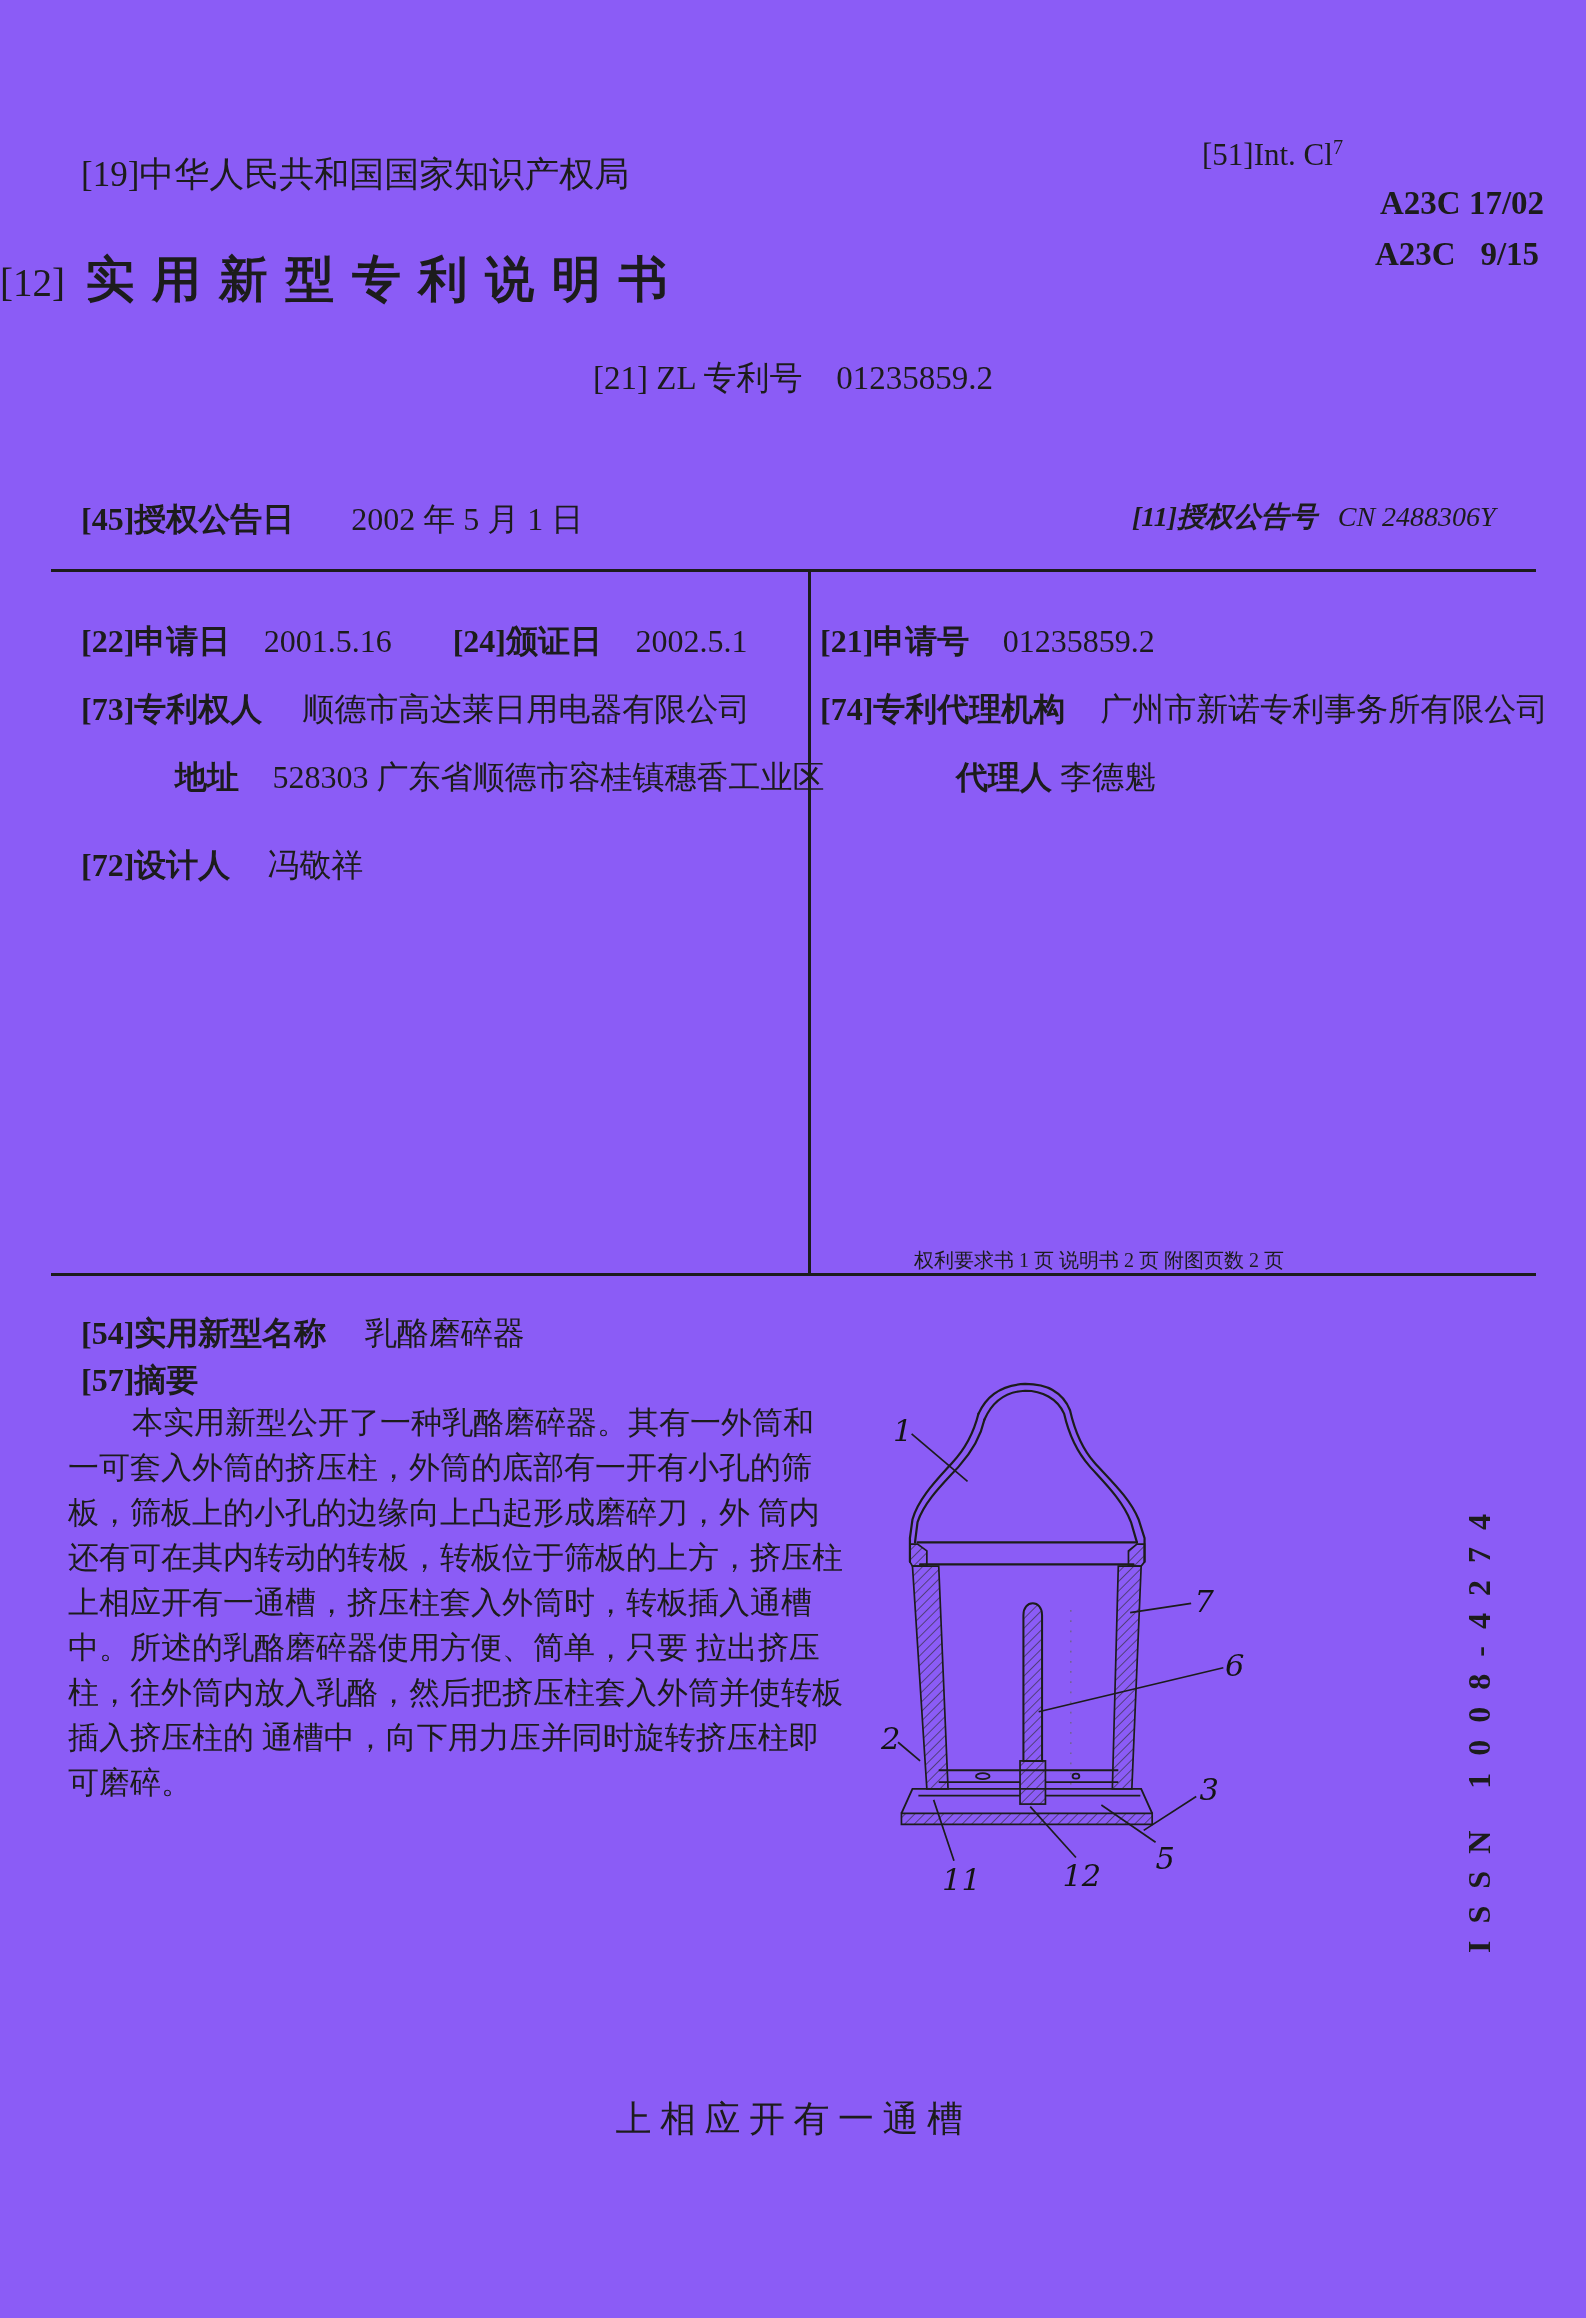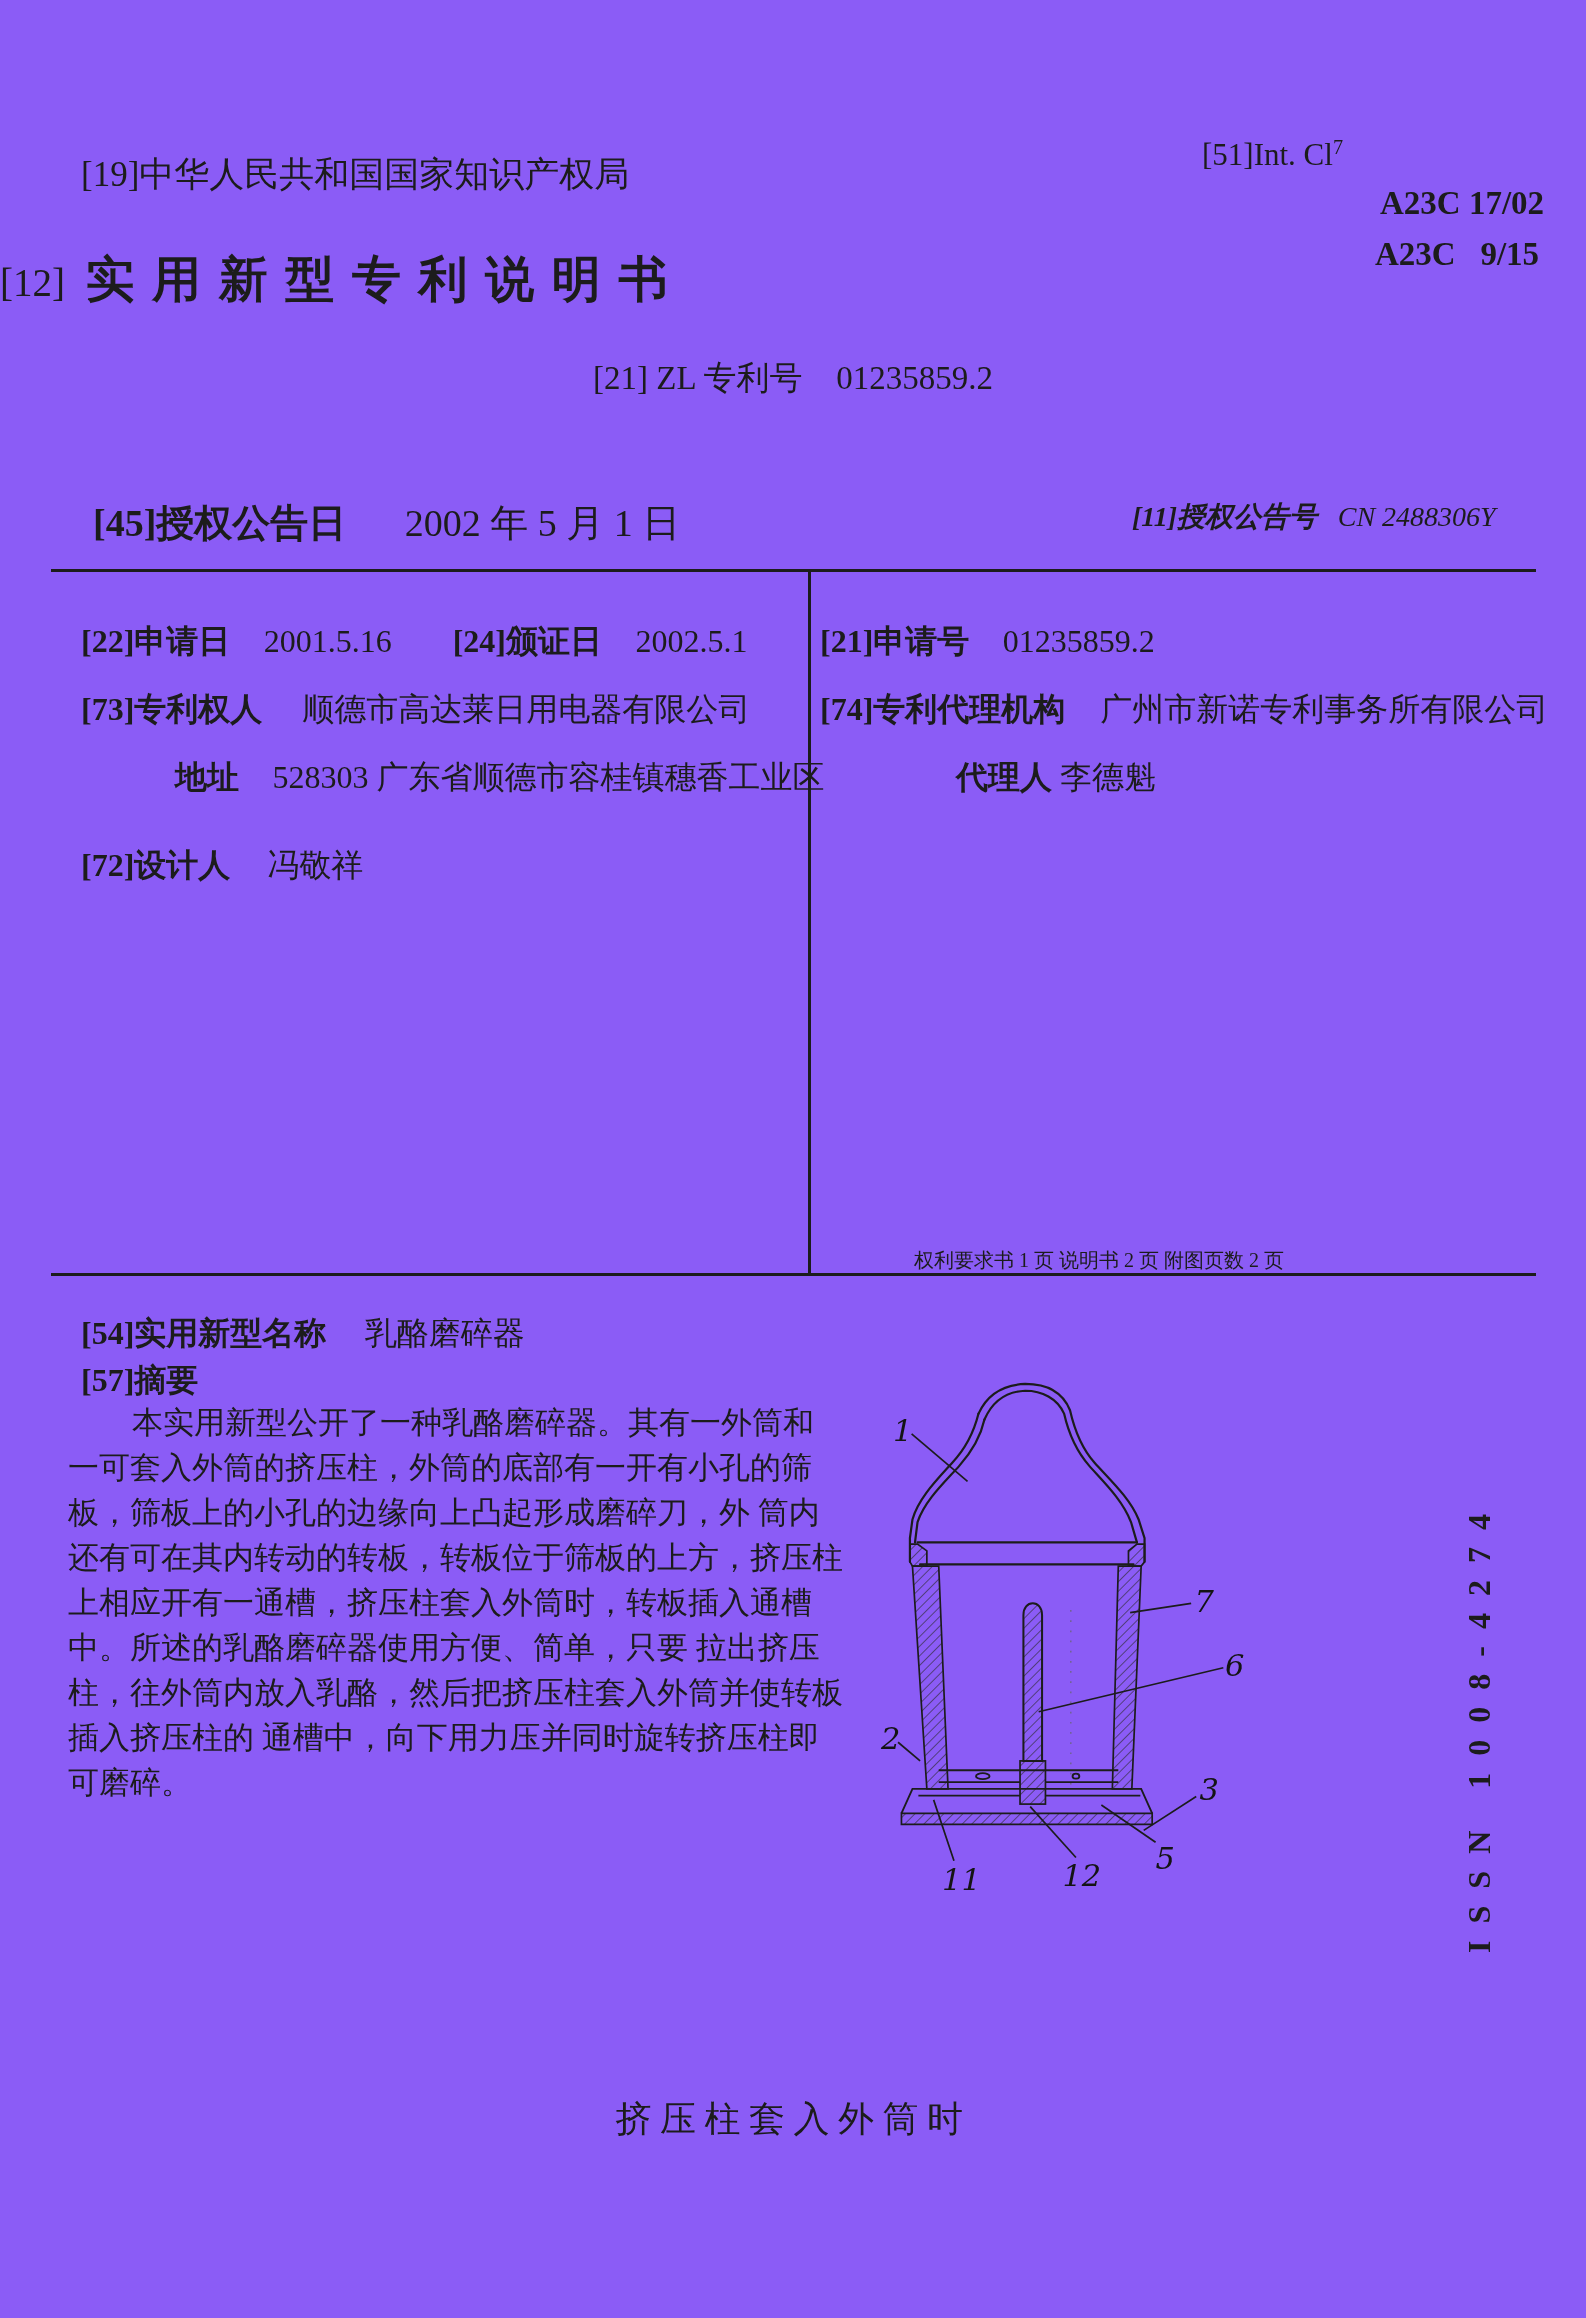--- a/index.html
+++ b/index.html
@@ -32,21 +32,21 @@
   <div class="abs" style="left:0;width:1474px;top:247px;text-align:left;">
     <span style="font-size:39px;">[12]</span>
     <span class="b" style="font-size:49px;letter-spacing:0.36em;margin-left:17px;">实用新型专利说明书</span>
   </div>
 
   <div class="abs" style="left:0;width:1586px;top:356px;text-align:center;font-size:33px;">
     <span>[21] ZL 专利号</span>
     <span style="margin-left:25.4px;">01235859.2</span>
   </div>
 
-  <div class="abs" style="left:93px;top:498px;font-size:38px;">
+  <div class="abs" style="left:81px;top:498px;font-size:32px;">
     <span class="b">[45]授权公告日</span>
     <span style="margin-left:49px;">2002 年 5 月 1 日</span>
   </div>
   <div class="abs" style="left:1132px;top:498px;font-size:28px;font-style:italic;">
     <span class="b">[11]授权公告号</span>
     <span style="margin-left:13.6px;">CN 2488306Y</span>
   </div>
 
   <div class="abs hrule" style="left:51px;top:569px;width:1485px;height:2.5px;"></div>
   <div class="abs vrule" style="left:808px;top:569px;width:2.5px;height:706px;"></div>
@@ -162,16 +162,16 @@
       <text x="20" y="464">2</text>
       <text x="396" y="524">3</text>
       <text x="344" y="606">5</text>
       <text x="92" y="630">11</text>
       <text x="234" y="626">12</text>
     </g>
   </svg>
 
   <div class="abs b" style="left:1479px;top:1725px;transform:translate(-50%,-50%) rotate(-90deg);font-size:32px;letter-spacing:17px;">ISSN 1008-4274</div>
 
-  <div class="abs" style="left:51px;width:1485px;top:2095px;text-align:center;font-size:36px;letter-spacing:8.5px;">挤压柱套入外筒时</div>
+  <div class="abs" style="left:51px;width:1485px;top:2095px;text-align:center;font-size:36px;letter-spacing:8.5px;">上相应开有一通槽</div>
 
 </div>
 
 
 </body></html>

